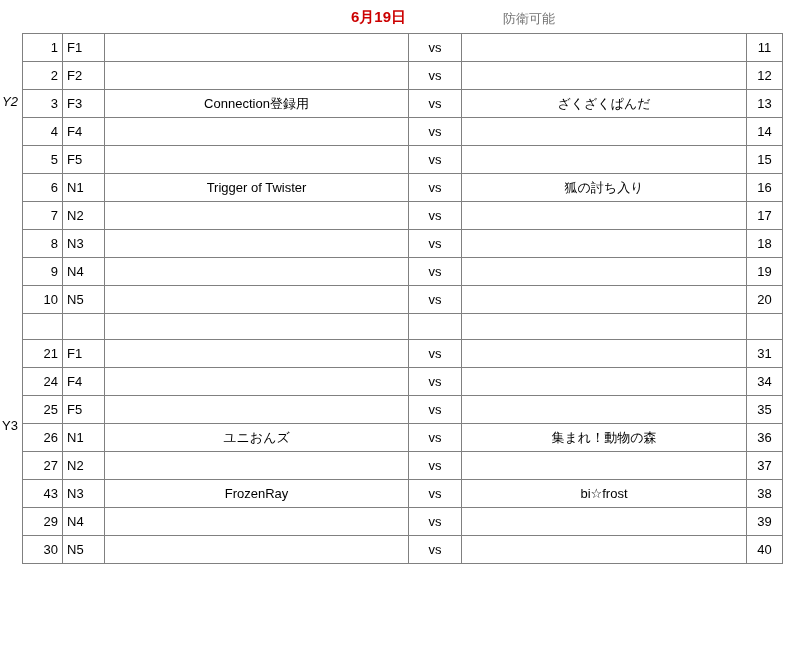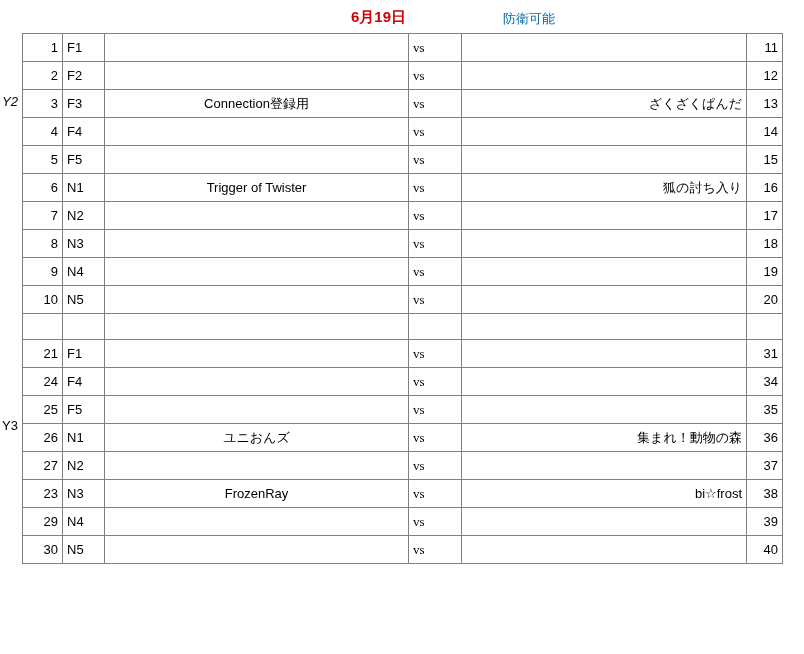--- a/index.html
+++ b/index.html
@@ -34,21 +34,21 @@
     font-size: 15px;
     font-weight: bold;
     color: #cc0000;
     white-space: nowrap;
   }
   .header-note {
     position: absolute;
     left: 470px;
     top: 2px;
     font-size: 13px;
-    color: #0369a1;
+    color: #737373;
     white-space: nowrap;
   }
   table.sched {
     position: absolute;
     top: 33px;
     left: 22px;
     border-collapse: collapse;
     table-layout: fixed;
     width: 760px;
   }
@@ -67,31 +67,30 @@
   td.c-slot {
     width: 42px;
     text-align: left;
   }
   td.c-team-left {
     width: 304px;
     text-align: center;
   }
   td.c-vs {
     width: 53px;
-    text-align: left;
+    text-align: center;
     padding-left: 8px;
-    font-family: Liberation Serif, serif;
   }
   td.c-team-right {
     width: 285px;
-    text-align: right;
+    text-align: center;
   }
   td.c-num2 {
     width: 36px;
-    text-align: right;
+    text-align: center;
     padding-left: 5px;
   }
   tr.spacer td {
     height: 26px;
     border: none;
   }
   tr.spacer td.gapcell {
     border: 1px solid #808080;
     border-top: 1px solid #808080;
   }
@@ -242,21 +241,21 @@
         </tr>
         <tr>
           <td class="c-num">27</td>
           <td class="c-slot">N2</td>
           <td class="c-team-left"></td>
           <td class="c-vs">vs</td>
           <td class="c-team-right"></td>
           <td class="c-num2">37</td>
         </tr>
         <tr>
-          <td class="c-num">23</td>
+          <td class="c-num">43</td>
           <td class="c-slot">N3</td>
           <td class="c-team-left">FrozenRay</td>
           <td class="c-vs">vs</td>
           <td class="c-team-right">bi☆frost</td>
           <td class="c-num2">38</td>
         </tr>
         <tr>
           <td class="c-num">29</td>
           <td class="c-slot">N4</td>
           <td class="c-team-left"></td>

